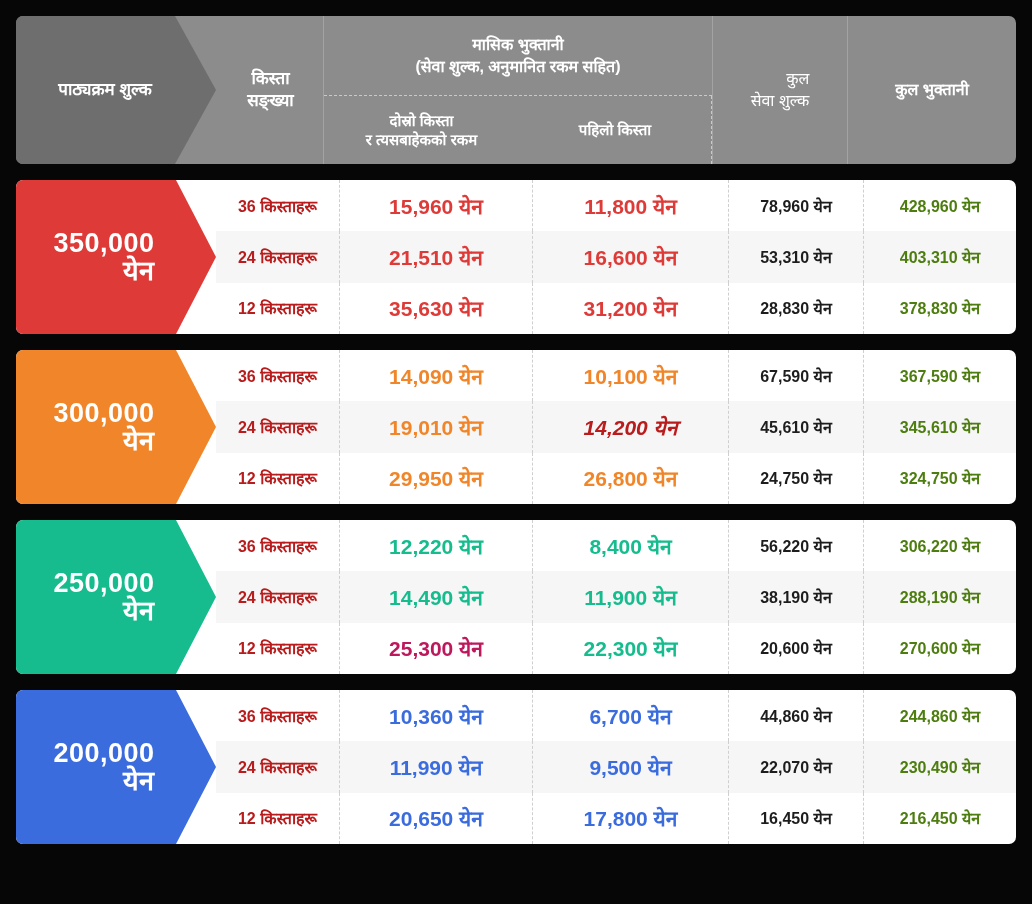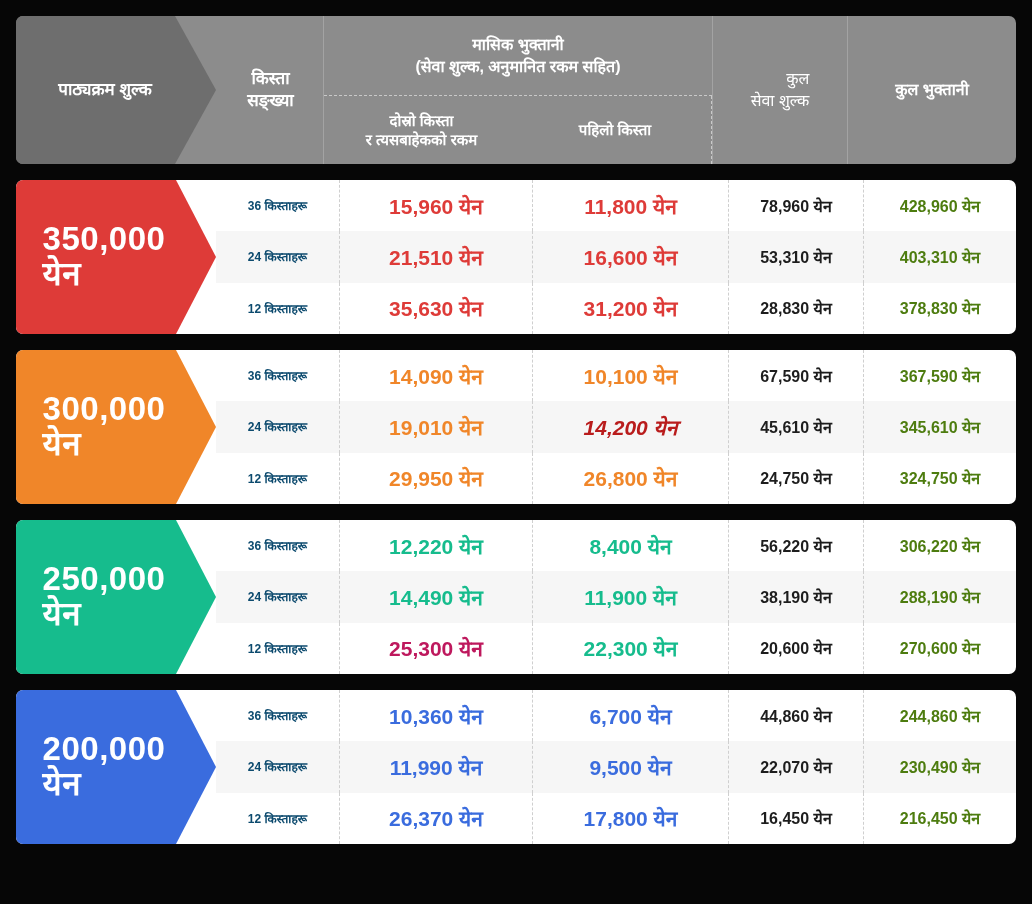--- a/index.html
+++ b/index.html
@@ -142,24 +142,24 @@
   }
 
   .block-label {
     position: relative;
     flex: 0 0 184px;
     z-index: 2;
     display: flex;
     align-items: center;
     justify-content: center;
     color: #ffffff;
-    font-size: 33px;
+    font-size: 27px;
     font-weight: bold;
     line-height: 1.05;
-    text-align: left;
+    text-align: right;
     letter-spacing: 0.5px;
     padding-right: 8px;
   }
   .block-shape {
     position: absolute;
     left: 0; top: 0;
     width: 200px;
     height: 154px;
     clip-path: polygon(0 0, 160px 0, 200px 77px, 160px 154px, 0 154px);
     z-index: 1;
@@ -182,23 +182,23 @@
   .cell {
     display: flex;
     align-items: center;
     justify-content: center;
     height: 100%;
     text-align: center;
   }
 
   .c-count {
     flex: 0 0 124px;
-    font-size: 12px;
-    font-weight: bold;
-    color: #0c4a6e;
+    font-size: 16px;
+    font-weight: bold;
+    color: #b91c1c;
     border-right: 1px dashed #cfcfcf;
   }
   .c-first {
     flex: 0 0 193px;
     font-size: 21px;
     font-weight: bold;
     border-right: 1px dashed #cfcfcf;
     text-align: center;
   }
   .c-second {
@@ -341,21 +341,21 @@
           </div>
           <div class="row alt">
             <div class="cell c-count">24 किस्ताहरू</div>
             <div class="cell c-first" style="color: rgb(58, 108, 222);">11,990 येन</div>
             <div class="cell c-second" style="color: rgb(58, 108, 222);">9,500 येन</div>
             <div class="cell c-svc">22,070 येन</div>
             <div class="cell c-total">230,490 येन</div>
           </div>
           <div class="row">
             <div class="cell c-count">12 किस्ताहरू</div>
-            <div class="cell c-first" style="color: rgb(58, 108, 222);">26,370 येन</div>
+            <div class="cell c-first" style="color: rgb(58, 108, 222);">20,650 येन</div>
             <div class="cell c-second" style="color: rgb(58, 108, 222);">17,800 येन</div>
             <div class="cell c-svc">16,450 येन</div>
             <div class="cell c-total">216,450 येन</div>
           </div>
         </div>
       </div>
     </div>
 
 </div>
 

